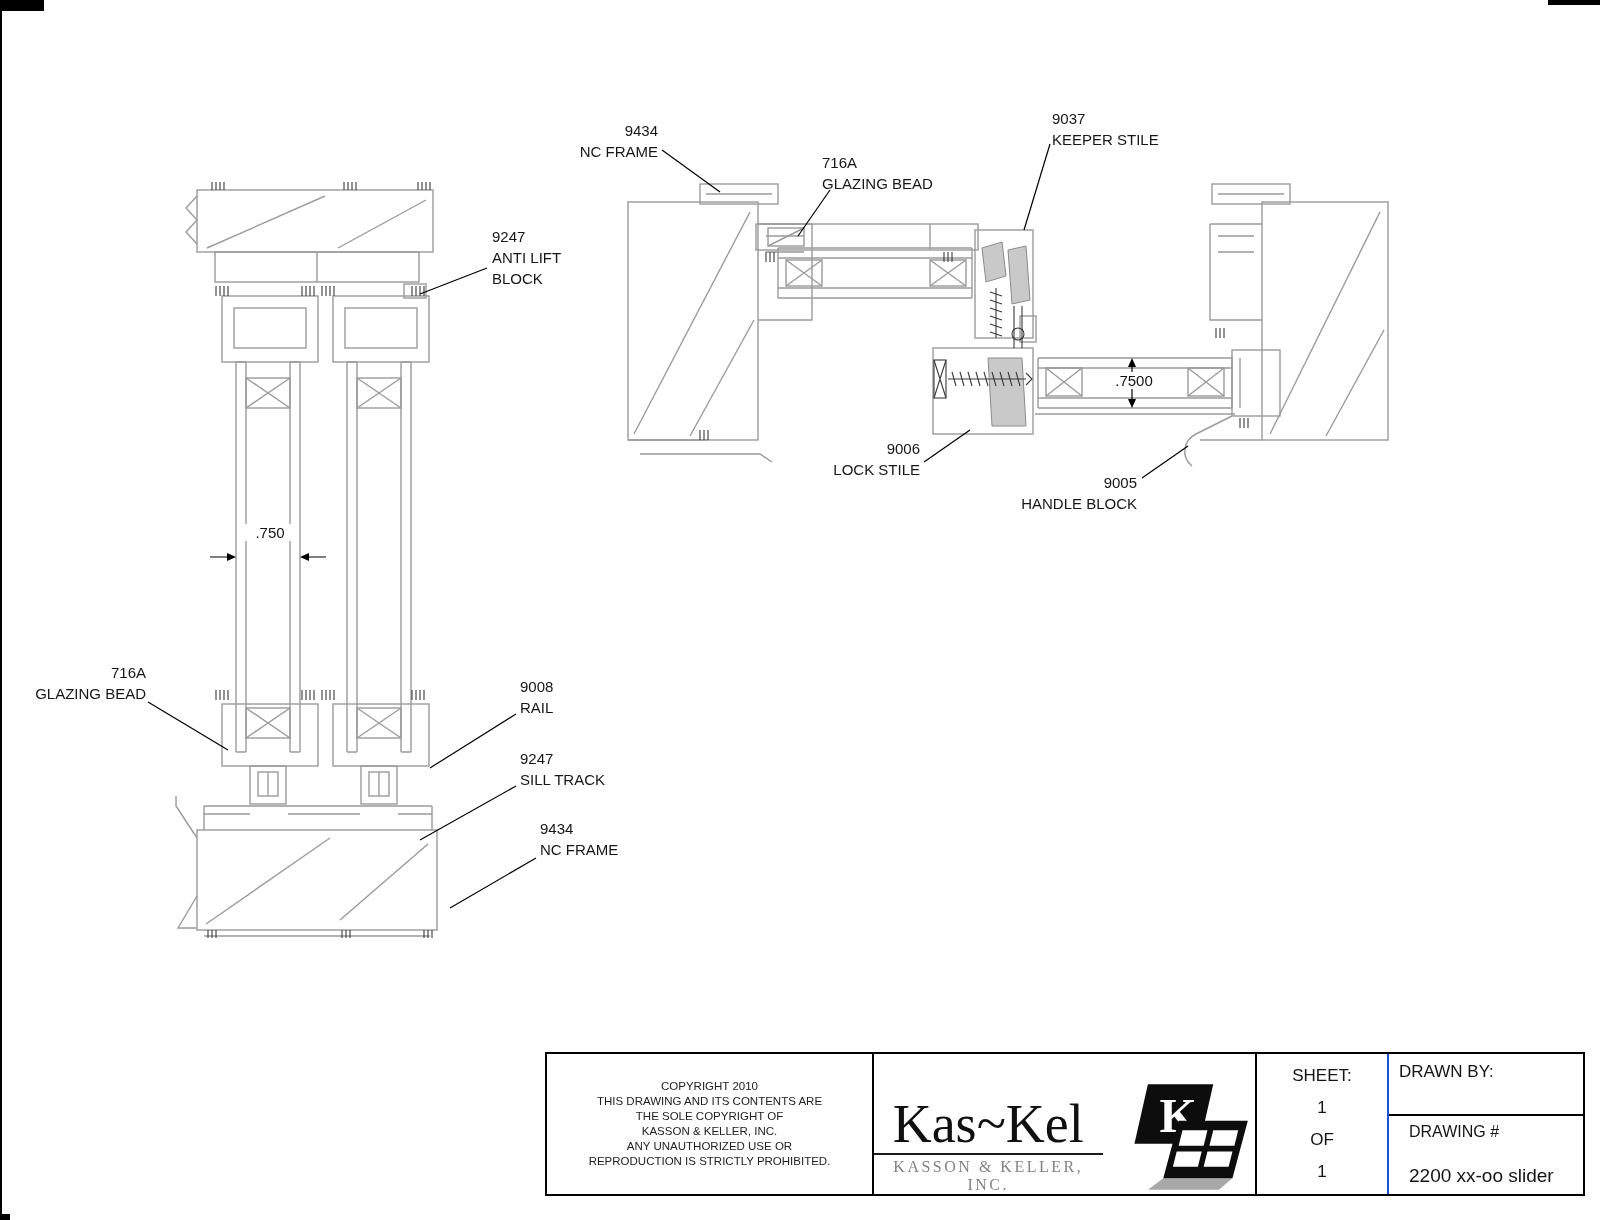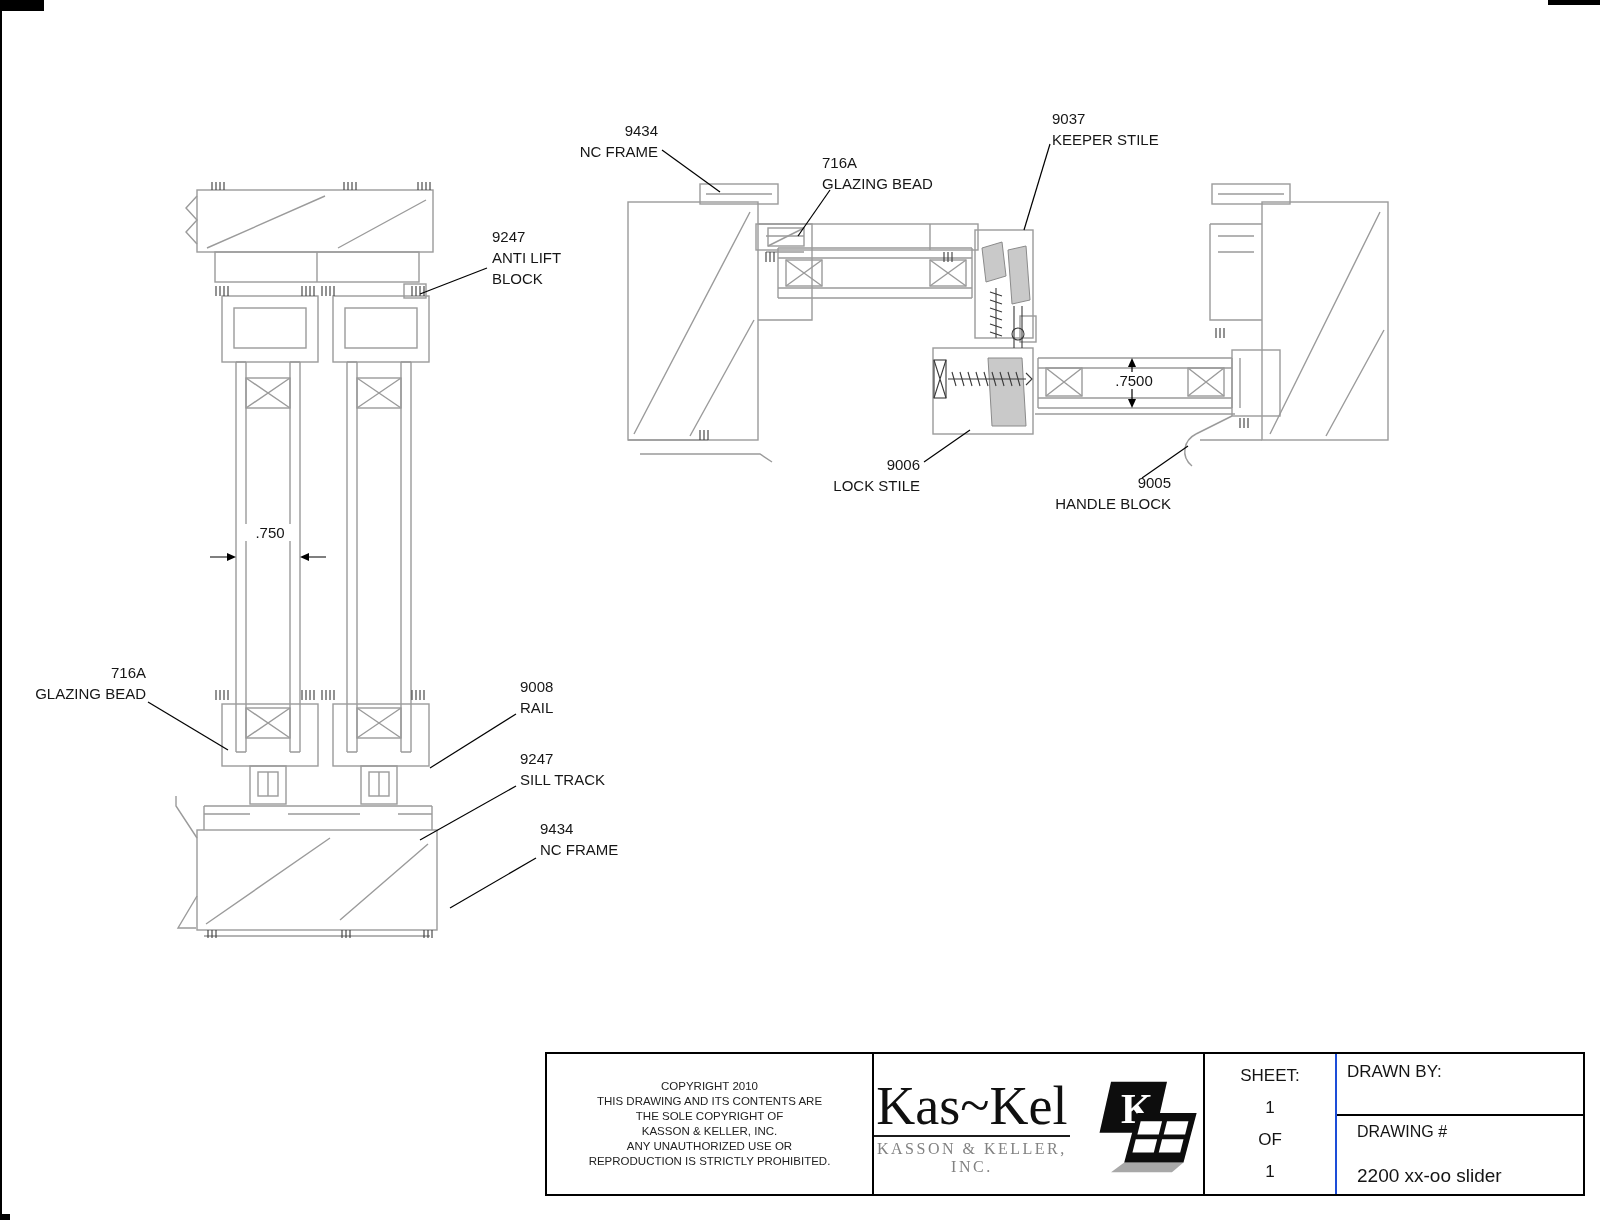--- a/index.html
+++ b/index.html
@@ -11,21 +11,21 @@
   .lbl{position:absolute;font-size:15px;line-height:21px;color:#161616;white-space:nowrap}
   .lbl.r{text-align:right}
   .dim{position:absolute;font-size:15px;color:#141414;background:#fff;text-align:center;padding:0 2px}
   .artifact{position:absolute;background:#000}
   
   .tb{position:absolute;left:545px;top:1052px;width:1040px;height:144px;border:2px solid #000;
       display:flex;box-sizing:border-box;background:#fff}
   .tb .cell{box-sizing:border-box;height:100%}
   .c-copy{width:325px;display:flex;flex-direction:column;justify-content:center;text-align:center;
           font-size:11.5px;line-height:15px;color:#222}
-  .c-logo{width:331px;border-left:2px solid #000;display:flex;align-items:center;justify-content:center;gap:18px;padding-top:6px}
+  .c-logo{width:383px;border-left:2px solid #000;display:flex;align-items:flex-end;justify-content:center;gap:18px;padding-top:6px}
   .c-sheet{width:132px;border-left:2px solid #000;text-align:center;font-size:17px;padding-top:12px}
   .c-right{flex:1;border-left:2px solid #1d4ed8;display:flex;flex-direction:column}
   .r-drawnby{height:62px;border-bottom:2px solid #000;padding:8px 10px;font-size:17px;box-sizing:border-box}
   .r-dwg{flex:1;padding:7px 20px;font-size:16px}
   .kk-text{text-align:center}
   .kk-name{font-family:"Liberation Serif",serif;font-size:54px;line-height:56px;color:#101010}
   .kk-sub{font-family:"Liberation Serif",serif;font-size:16px;letter-spacing:2.5px;color:#828282;
           border-top:2px solid #1c1c1c;margin-top:1px;padding-top:3px}
   .dwg-num{font-size:19px;margin-top:24px}
   .sheet-num{margin-top:12px}
@@ -233,26 +233,26 @@
 <div class="lbl" style="left:822px;top:152px">
   <div>716A</div>
   <div>GLAZING BEAD</div>
 </div>
 
 <div class="lbl" style="left:1052px;top:108px">
   <div>9037</div>
   <div>KEEPER STILE</div>
 </div>
 
-<div class="lbl r" style="left:780px;top:454px;width:140px">
+<div class="lbl r" style="left:780px;top:438px;width:140px">
   <div>9006</div>
   <div>LOCK STILE</div>
 </div>
 
-<div class="lbl r" style="left:1031px;top:472px;width:140px">
+<div class="lbl r" style="left:997px;top:472px;width:140px">
   <div>9005</div>
   <div>HANDLE BLOCK</div>
 </div>
 
 <div class="dim" style="left:1105px;top:372px;width:54px">.7500</div>
 
 <div class="tb">
 
   <div class="cell c-copy">
     <div>COPYRIGHT 2010</div>

